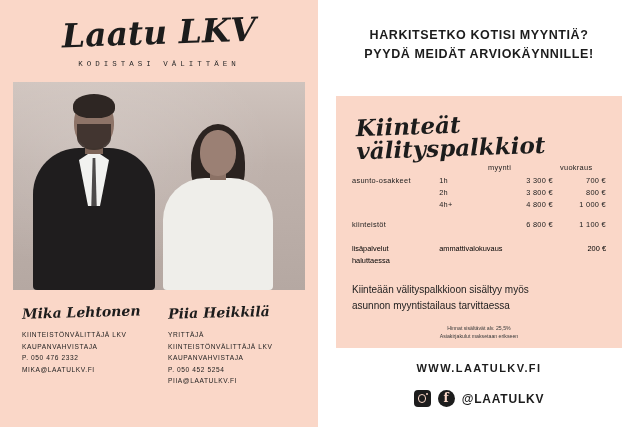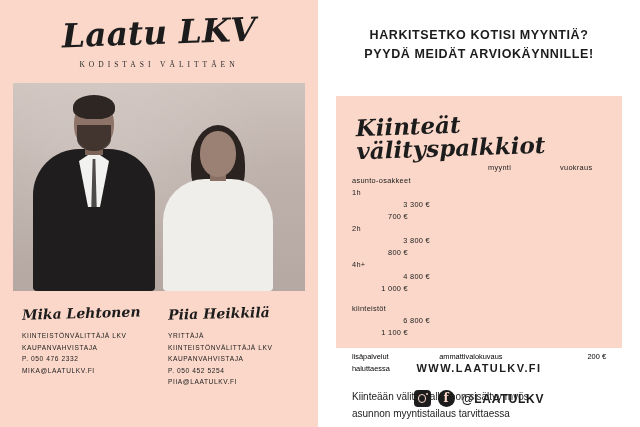--- a/index.html
+++ b/index.html
@@ -42,21 +42,21 @@
     color: #1c1c1c;
     letter-spacing: 0px;
     line-height: 1;
     transform: rotate(-2deg);
   }
   .brand-sub {
     margin-top: 11px;
     font-size: 7.5px;
     letter-spacing: 4px;
     color: #2b2b2b;
-    font-family: Liberation Serif, serif;
+    font-family: Liberation Mono, monospace;
   }
 
   
   .photo-wrap {
     position: relative;
     margin: 14px auto 0 auto;
     width: 292px;
     height: 208px;
   }
   .photo-bg {
@@ -275,21 +275,20 @@
     color: #1c1c1c;
     letter-spacing: 0.3px;
   }
   .pt-head {
     display: flex;
     margin-bottom: 3px;
   }
   .pt-row {
     display: flex;
     line-height: 1.62;
-    flex-direction: column;
   }
   .c-label { width: 92px; }
   .c-sub   { width: 42px; }
   .c-myynti{ width: 78px; text-align: right; }
   .c-vuok  { width: 56px; text-align: right; }
   .pt-head .c-myynti, .pt-head .c-vuok { text-align: left; }
   .pt-head .c-myynti { padding-left: 26px; }
   .pt-head .c-vuok { padding-left: 8px; }
   .gap-row { height: 8px; }
   .extra {

